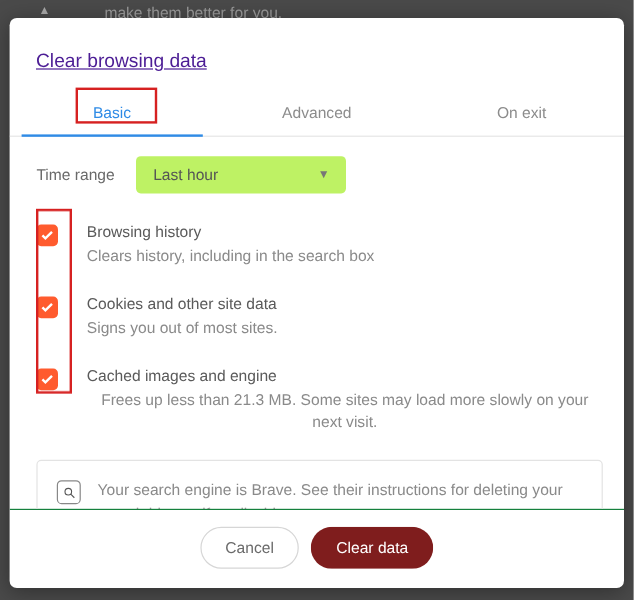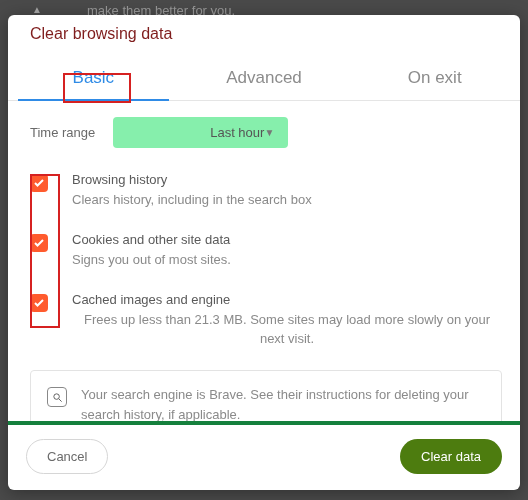--- a/index.html
+++ b/index.html
@@ -16,31 +16,32 @@
     right: 8px; bottom: 10px;
     background: #fff;
     border-radius: 6px;
     box-shadow: 0 3px 18px rgba(0,0,0,.35);
     display: flex;
     flex-direction: column;
     overflow: hidden;
   }
   .dlg-title {
     font-size: 16px;
-    color: #7f1d1d;
-    padding: 10px 22px 14px 22px;
+    color: #4c1d95;
+    padding: 28px 22px 14px 22px;
+    text-decoration: underline;
   }
   .tabs {
     display: flex;
     border-bottom: 1px solid #e5e5e5;
   }
   .tab {
     flex: 1;
     text-align: center;
-    font-size: 17px;
+    font-size: 13px;
     color: #8c8c8c;
     padding: 11px 0 12px 0;
     cursor: pointer;
     position: relative;
   }
   .tab.active { color: #2f8be6; }
   .tab.active::after {
     content: "";
     position: absolute;
     left: 10px; right: 10px; bottom: -1px;
@@ -69,26 +70,26 @@
   .content::-webkit-scrollbar { width: 14px; }
   .content::-webkit-scrollbar-track { background: #f1f1f1; }
   .content::-webkit-scrollbar-thumb { background: #c6c6c6; border-radius: 2px; }
   .content::-webkit-scrollbar-button:single-button {
     height: 14px; background: #f1f1f1; display:block;
   }
 
   .time-row { display: flex; align-items: center; gap: 18px; margin-bottom: 24px; }
   .time-label { font-size: 13px; color: #6a6a6a; }
   .select {
-    background: #86efac;
+    background: #bef264;
     border-radius: 4px;
     padding: 8px 14px;
     display: flex;
     align-items: center;
-    justify-content: flex-end;
+    justify-content: space-between;
     width: 175px;
     font-size: 13px;
     color: #555;
     cursor: pointer;
   }
   .select .caret { font-size: 10px; color: #777; }
 
   .opt {
     display: flex;
     gap: 24px;
@@ -124,39 +125,39 @@
     border-radius: 4px;
     display:flex; align-items:center; justify-content:center;
     flex-shrink:0;
     margin-top: 2px;
   }
   .notice .ni svg { width:11px; height:11px; }
   .notice .nt { font-size: 13px; color: #8a8a8a; line-height: 1.5; }
 
   .footer {
     display: flex;
-    justify-content: space-between;
+    justify-content: center;
     gap: 10px;
     padding: 14px 18px 16px 18px;
-    border-top: 4px solid #15803d;
+    border-top: 1px solid #15803d;
   }
   .btn {
     font-size: 13px;
     padding: 9px 20px;
     border-radius: 20px;
     cursor: pointer;
     border: 1px solid transparent;
   }
   .btn-cancel {
     background: #fff;
     color: #6a6a6a;
     border-color: #d6d6d6;
   }
   .btn-primary {
-    background: #4d7c0f;
+    background: #7f1d1d;
     color: #fff;
   }
 </style>
 </head>
 <body>
 
 <span class="chevron">▲</span>
 <div class="bg-text">make them better for you.</div>
 <div class="bg-right">
   <div>c</div>

